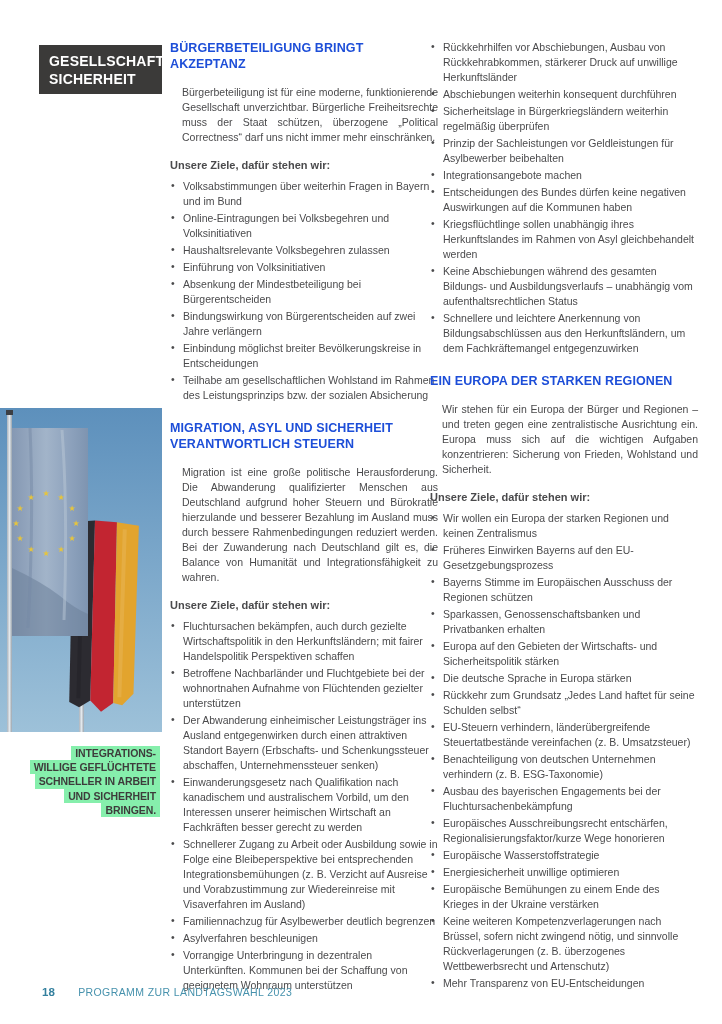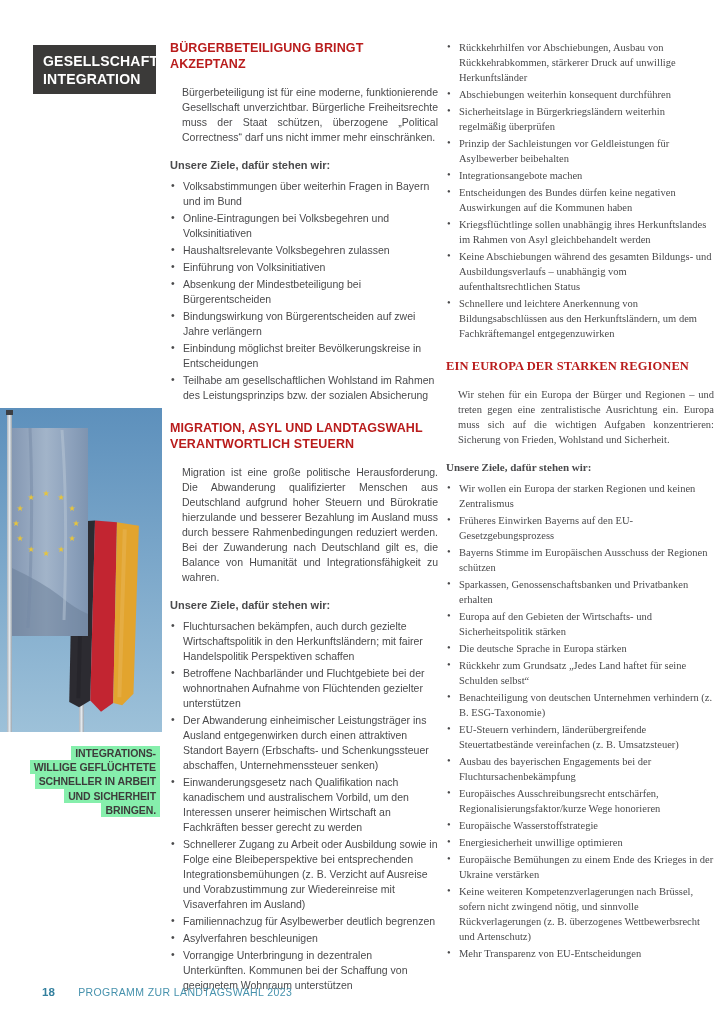--- a/index.html
+++ b/index.html
@@ -3,31 +3,31 @@
 <meta charset="utf-8">
 <style>
   html,body { margin:0; padding:0; background:#e8e8e8; font-family:"Liberation Sans", sans-serif; }
   .page {
     position:relative; width:722px; height:1024px; margin:0 auto;
     background:#ffffff; overflow:hidden; color:#4a4a4c;
     -webkit-hyphens:auto; hyphens:auto;
   }
   
   .category-box {
-    position:absolute; left:33px; top:45px; width:123px; height:49px;
+    position:absolute; left:39px; top:45px; width:123px; height:49px;
     background:#3b3a39; color:#ffffff; box-sizing:border-box;
     padding:7px 0 0 10px; font-weight:bold; font-size:14px; line-height:18px;
     letter-spacing:.2px;
   }
   
   .col { position:absolute; top:40px; width:268px; font-size:10.5px; line-height:15px; }
   .col1 { left:170px; }
-  .col2 { left:446px;font-family:Liberation Serif, serif; }
+  .col2 { left:430px; }
   .section-title {
-    color:#b91c1c; font-weight:bold; font-size:12.5px; line-height:16px;
+    color:#1d4ed8; font-weight:bold; font-size:12.5px; line-height:16px;
     margin:0 0 13px 0; letter-spacing:.1px;
   }
   .mt { margin-top:17px; }
   .intro { text-align:justify; margin:0 0 13px 12px; }
   .goals-label { font-weight:bold; font-size:11px; margin:0 0 6px 0; }
   ul.goals { list-style:none; margin:0 0 15px 0; padding:0; }
   ul.goals li { position:relative; padding-left:13px; margin:0 0 2px 0; }
   ul.goals li::before { content:"\2022"; position:absolute; left:1px; top:-1px; color:#4a4a4c; }
   
   .photo { position:absolute; left:0; top:408px; width:162px; height:324px; }
@@ -47,39 +47,39 @@
   .footer .pagenum { font-weight:bold; color:#34809e; font-size:11.5px; letter-spacing:0; }
   .footer .doctitle { margin-left:20px;margin-top:16px; }
 </style>
 </head>
 <body>
 
 <div class="page">
 
   <div class="category-box">
     <div>GESELLSCHAFT/</div>
-    <div>INTEGRATION</div>
+    <div>SICHERHEIT</div>
   </div>
 
   <div class="col col1">
     <h2 class="section-title">BÜRGERBETEILIGUNG BRINGT AKZEPTANZ</h2>
     <p class="intro">Bürgerbeteiligung ist für eine moderne, funktionierende Gesellschaft unverzichtbar. Bürgerliche Freiheitsrechte muss der Staat schützen, überzogene „Political Correctness“ darf uns nicht immer mehr einschränken.</p>
     <p class="goals-label">Unsere Ziele, dafür stehen wir:</p>
     <ul class="goals">
       <li>Volksabstimmungen über weiterhin Fragen in Bayern und im Bund</li>
       <li>Online-Eintragungen bei Volksbegehren und Volksinitiativen</li>
       <li>Haushaltsrelevante Volksbegehren zulassen</li>
       <li>Einführung von Volksinitiativen</li>
       <li>Absenkung der Mindestbeteiligung bei Bürgerentscheiden</li>
       <li>Bindungswirkung von Bürgerentscheiden auf zwei Jahre verlängern</li>
       <li>Einbindung möglichst breiter Bevölkerungskreise in Entscheidungen</li>
       <li>Teilhabe am gesellschaftlichen Wohlstand im Rahmen des Leistungsprinzips bzw. der sozialen Absicherung</li>
     </ul>
 
-    <h2 class="section-title mt">MIGRATION, ASYL UND LANDTAGSWAHL VERANTWORTLICH STEUERN</h2>
+    <h2 class="section-title mt">MIGRATION, ASYL UND SICHERHEIT VERANTWORTLICH STEUERN</h2>
     <p class="intro">Migration ist eine große politische Herausforderung. Die Abwanderung qualifizierter Menschen aus Deutschland aufgrund hoher Steuern und Bürokratie hierzulande und besserer Bezahlung im Ausland muss durch bessere Rahmenbedingungen reduziert werden. Bei der Zuwanderung nach Deutschland gilt es, die Balance von Humanität und Integrationsfähigkeit zu wahren.</p>
     <p class="goals-label">Unsere Ziele, dafür stehen wir:</p>
     <ul class="goals">
       <li>Fluchtursachen bekämpfen, auch durch gezielte Wirtschaftspolitik in den Herkunftsländern; mit fairer Handelspolitik Perspektiven schaffen</li>
       <li>Betroffene Nachbarländer und Fluchtgebiete bei der wohnortnahen Aufnahme von Flüchtenden gezielter unterstützen</li>
       <li>Der Abwanderung einheimischer Leistungsträger ins Ausland entgegenwirken durch einen attraktiven Standort Bayern (Erbschafts- und Schenkungssteuer abschaffen, Unternehmenssteuer senken)</li>
       <li>Einwanderungsgesetz nach Qualifikation nach kanadischem und australischem Vorbild, um den Interessen unserer heimischen Wirtschaft an Fachkräften besser gerecht zu werden</li>
       <li>Schnellerer Zugang zu Arbeit oder Ausbildung sowie in Folge eine Bleibeperspektive bei entsprechenden Integrationsbemühungen (z. B. Verzicht auf Ausreise und Vorabzustimmung zur Wiedereinreise mit Visaverfahren im Ausland)</li>
       <li>Familiennachzug für Asylbewerber deutlich begrenzen</li>
       <li>Asylverfahren beschleunigen</li>
@@ -104,22 +104,22 @@
     <p class="intro">Wir stehen für ein Europa der Bürger und Regionen – und treten gegen eine zentralistische Ausrichtung ein. Europa muss sich auf die wichtigen Aufgaben konzentrieren: Sicherung von Frieden, Wohlstand und Sicherheit.</p>
     <p class="goals-label">Unsere Ziele, dafür stehen wir:</p>
     <ul class="goals">
       <li>Wir wollen ein Europa der starken Regionen und keinen Zentralismus</li>
       <li>Früheres Einwirken Bayerns auf den EU-Gesetzgebungsprozess</li>
       <li>Bayerns Stimme im Europäischen Ausschuss der Regionen schützen</li>
       <li>Sparkassen, Genossenschaftsbanken und Privatbanken erhalten</li>
       <li>Europa auf den Gebieten der Wirtschafts- und Sicherheitspolitik stärken</li>
       <li>Die deutsche Sprache in Europa stärken</li>
       <li>Rückkehr zum Grundsatz „Jedes Land haftet für seine Schulden selbst“</li>
+      <li>EU-Steuern verhindern, länderübergreifende Steuertatbestände vereinfachen (z. B. Umsatzsteuer)</li>
       <li>Benachteiligung von deutschen Unternehmen verhindern (z. B. ESG-Taxonomie)</li>
-      <li>EU-Steuern verhindern, länderübergreifende Steuertatbestände vereinfachen (z. B. Umsatzsteuer)</li>
       <li>Ausbau des bayerischen Engagements bei der Fluchtursachenbekämpfung</li>
       <li>Europäisches Ausschreibungsrecht entschärfen, Regionalisierungsfaktor/kurze Wege honorieren</li>
       <li>Europäische Wasserstoffstrategie</li>
       <li>Energiesicherheit unwillige optimieren</li>
       <li>Europäische Bemühungen zu einem Ende des Krieges in der Ukraine verstärken</li>
       <li>Keine weiteren Kompetenzverlagerungen nach Brüssel, sofern nicht zwingend nötig, und sinnvolle Rückverlagerungen (z. B. überzogenes Wettbewerbsrecht und Artenschutz)</li>
       <li>Mehr Transparenz von EU-Entscheidungen</li>
     </ul>
   </div>
 

